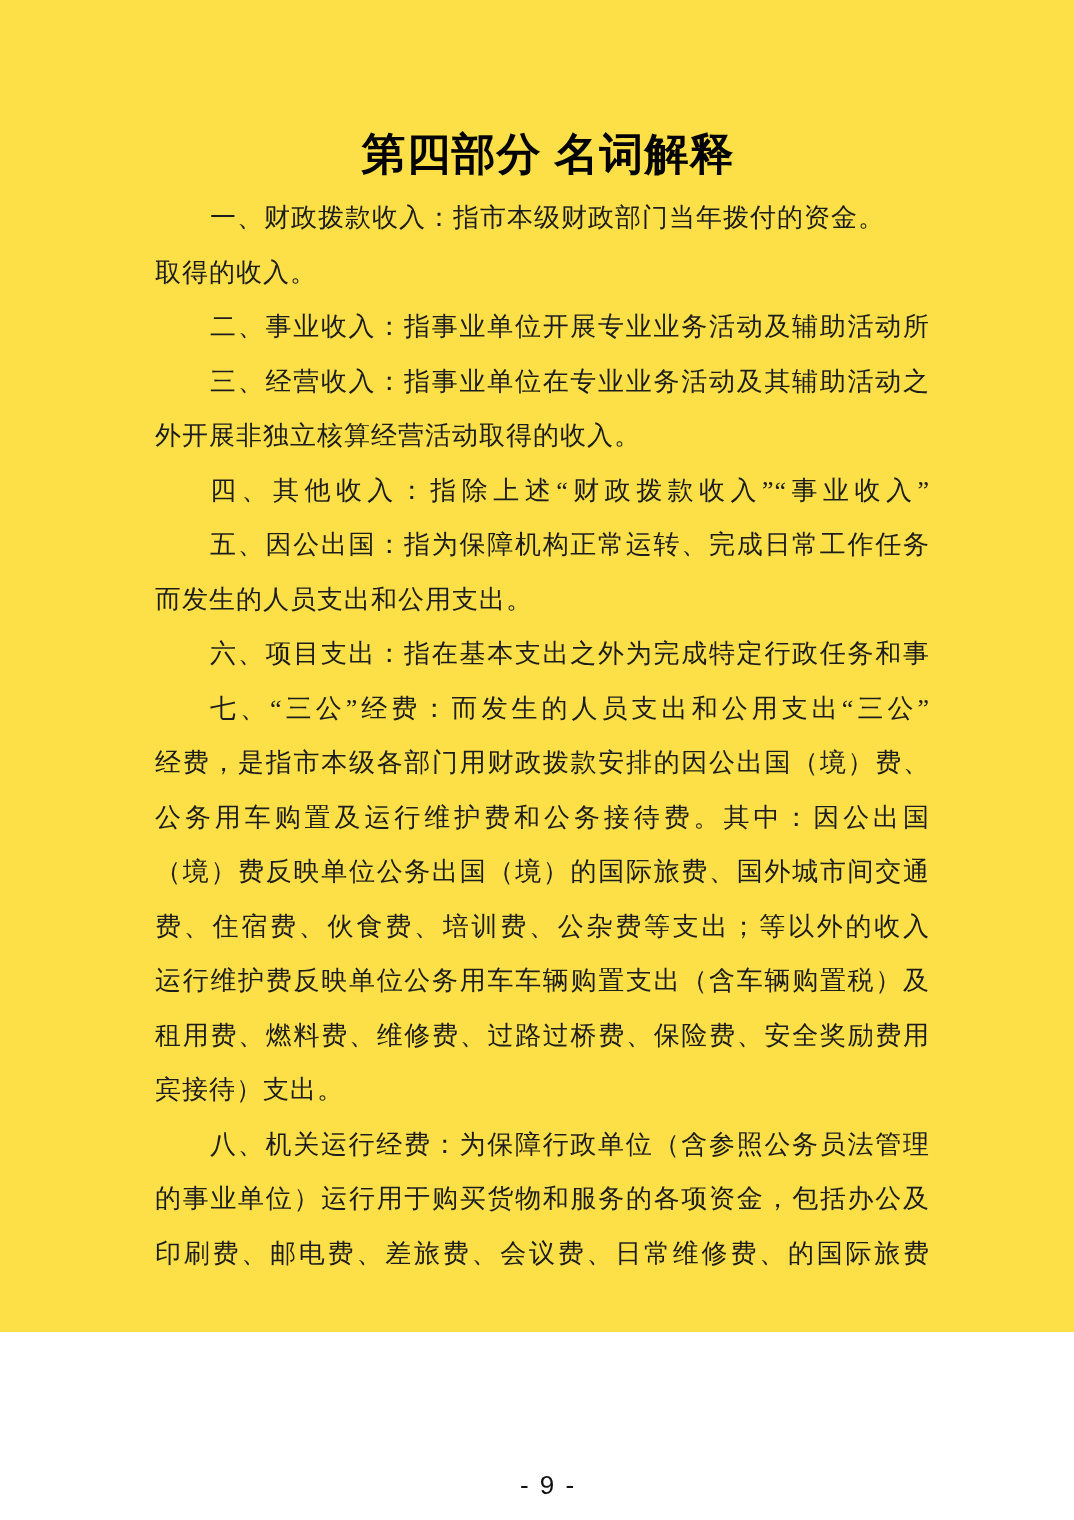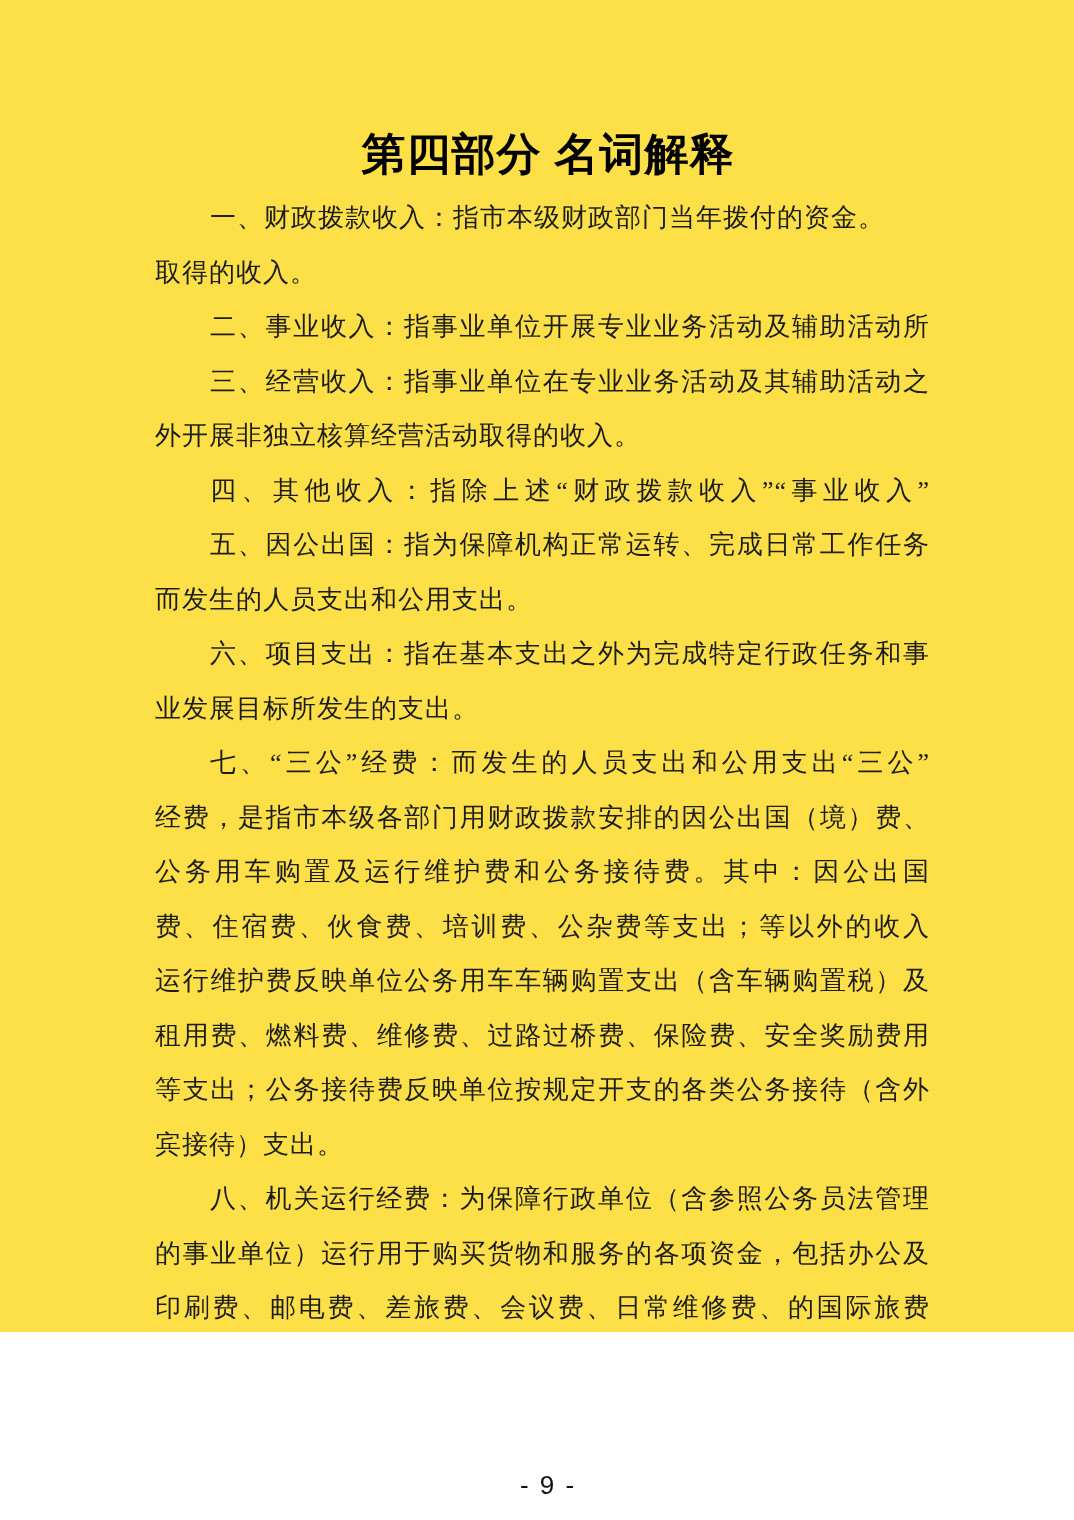--- a/index.html
+++ b/index.html
@@ -85,27 +85,26 @@
   <div class="doc-body">
       <div class="line end first">一、财政拨款收入：指市本级财政部门当年拨付的资金。</div>
       <div class="line end">取得的收入。</div>
       <div class="line full first">二、事业收入：指事业单位开展专业业务活动及辅助活动所</div>
       <div class="line full first">三、经营收入：指事业单位在专业业务活动及其辅助活动之</div>
       <div class="line end">外开展非独立核算经营活动取得的收入。</div>
       <div class="line full first">四、其他收入：指除上述“财政拨款收入”“事业收入”</div>
       <div class="line full first">五、因公出国：指为保障机构正常运转、完成日常工作任务</div>
       <div class="line end">而发生的人员支出和公用支出。</div>
       <div class="line full first">六、项目支出：指在基本支出之外为完成特定行政任务和事</div>
-      <div class="line end">业发展目标所发生的支出。</div>
       <div class="line full first">七、“三公”经费：而发生的人员支出和公用支出“三公”</div>
       <div class="line full">经费，是指市本级各部门用财政拨款安排的因公出国（境）费、</div>
       <div class="line full">公务用车购置及运行维护费和公务接待费。其中：因公出国</div>
+      <div class="line full">（境）费反映单位公务出国（境）的国际旅费、国外城市间交通</div>
       <div class="line full">费、住宿费、伙食费、培训费、公杂费等支出；等以外的收入</div>
       <div class="line full">运行维护费反映单位公务用车车辆购置支出（含车辆购置税）及</div>
       <div class="line full">租用费、燃料费、维修费、过路过桥费、保险费、安全奖励费用</div>
-      <div class="line full">等支出；公务接待费反映单位按规定开支的各类公务接待（含外</div>
       <div class="line end">宾接待）支出。</div>
       <div class="line full first">八、机关运行经费：为保障行政单位（含参照公务员法管理</div>
       <div class="line full">的事业单位）运行用于购买货物和服务的各项资金，包括办公及</div>
       <div class="line full">印刷费、邮电费、差旅费、会议费、日常维修费、的国际旅费</div>
     </div>
   <div class="footer">- 9 -</div>
 </div>
 
 </body></html>

